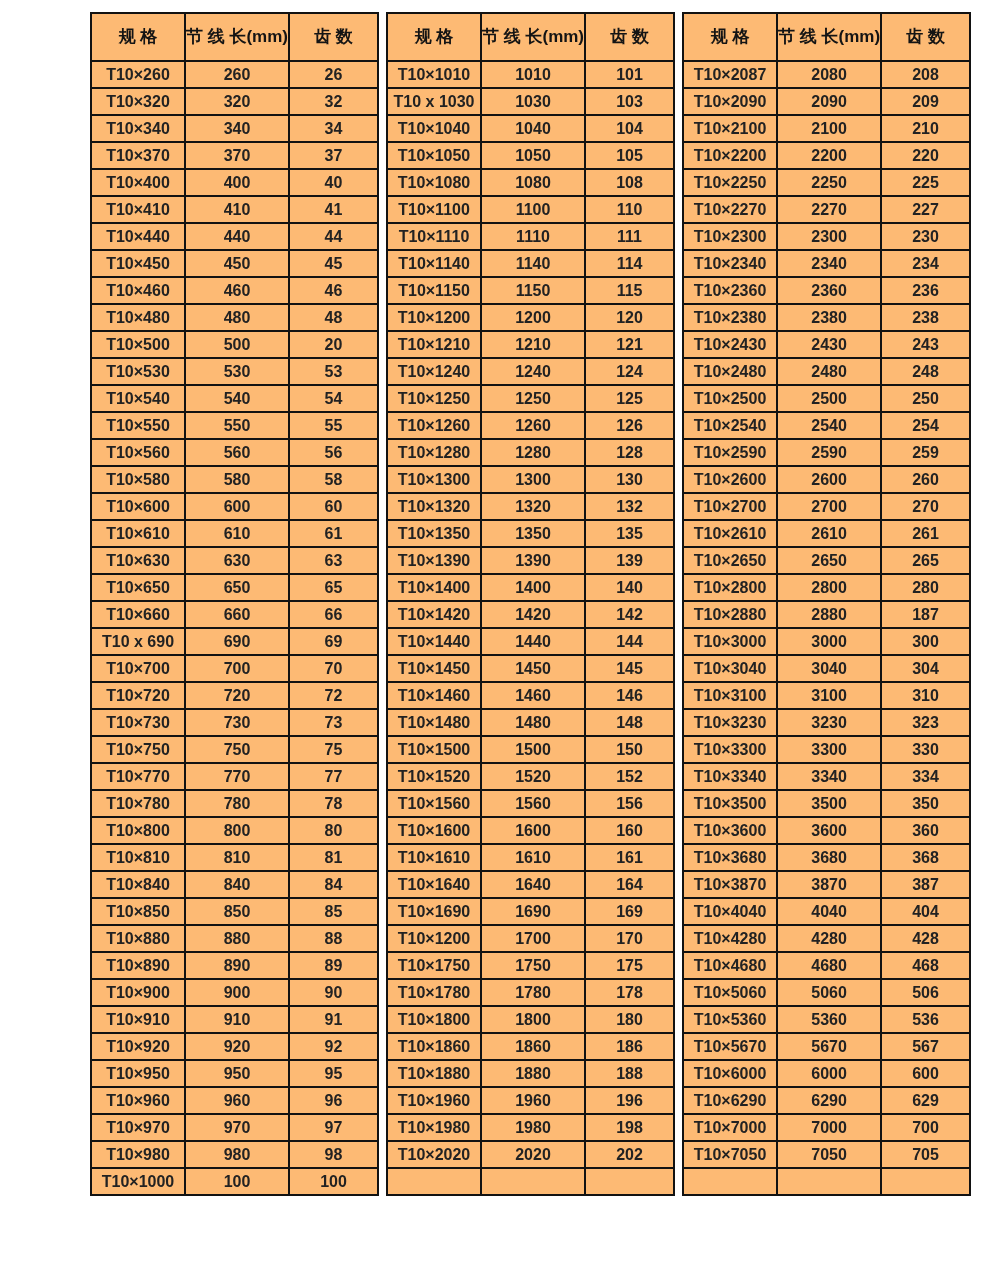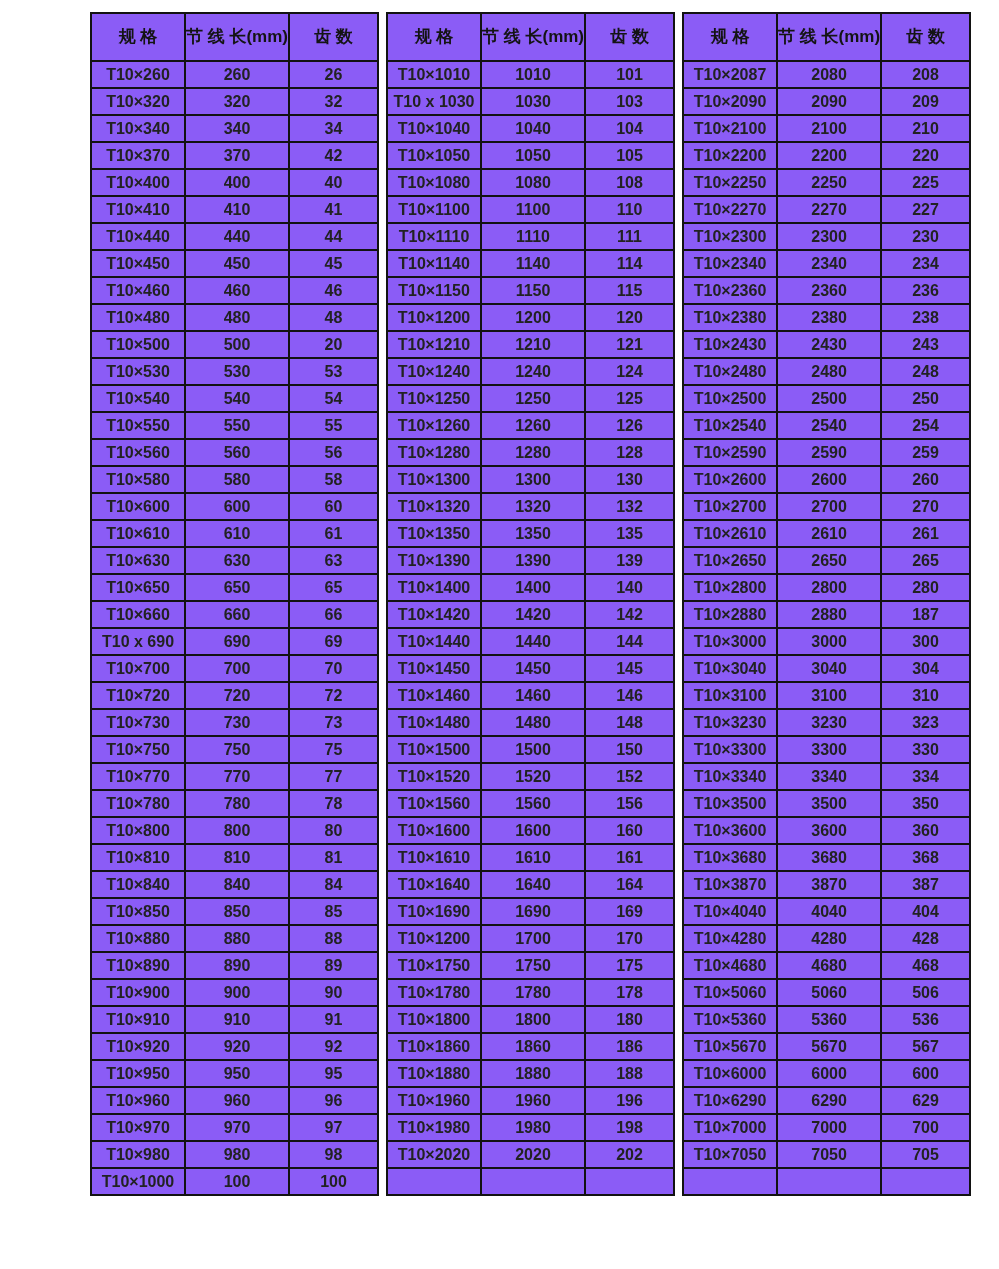--- a/index.html
+++ b/index.html
@@ -8,21 +8,21 @@
     font-family:"Liberation Sans","DejaVu Sans",sans-serif;
     -webkit-font-smoothing:antialiased;
   }
   .sheet { position:relative; width:999px; height:1269px; background:#ffffff; overflow:hidden; }
   .tables-row {
     position:absolute; left:90px; top:12px;
     display:flex; gap:7px; align-items:flex-start;
   }
   table.spec-table {
     border-collapse:collapse; table-layout:fixed;
-    background:#8b5cf6;
+    background:#fdba74;
   }
   table.spec-table th, table.spec-table td {
     border:2px solid #121212;
     padding:0; text-align:center; vertical-align:middle;
     overflow:hidden; white-space:nowrap;
   }
   table.spec-table th {
     height:46px; font-size:17px; font-weight:700; color:#141414;
     line-height:1.25;
   }
@@ -70,21 +70,21 @@
             <td>32</td>
           </tr>
           <tr>
             <td>T10×340</td>
             <td>340</td>
             <td>34</td>
           </tr>
           <tr>
             <td>T10×370</td>
             <td>370</td>
-            <td>42</td>
+            <td>37</td>
           </tr>
           <tr>
             <td>T10×400</td>
             <td>400</td>
             <td>40</td>
           </tr>
           <tr>
             <td>T10×410</td>
             <td>410</td>
             <td>41</td>

